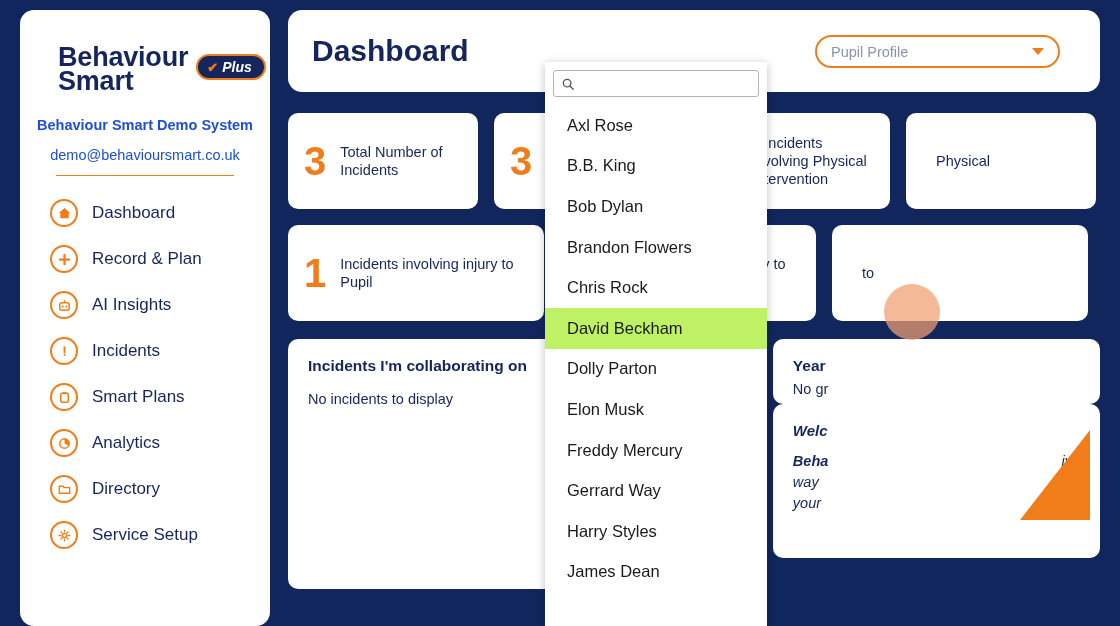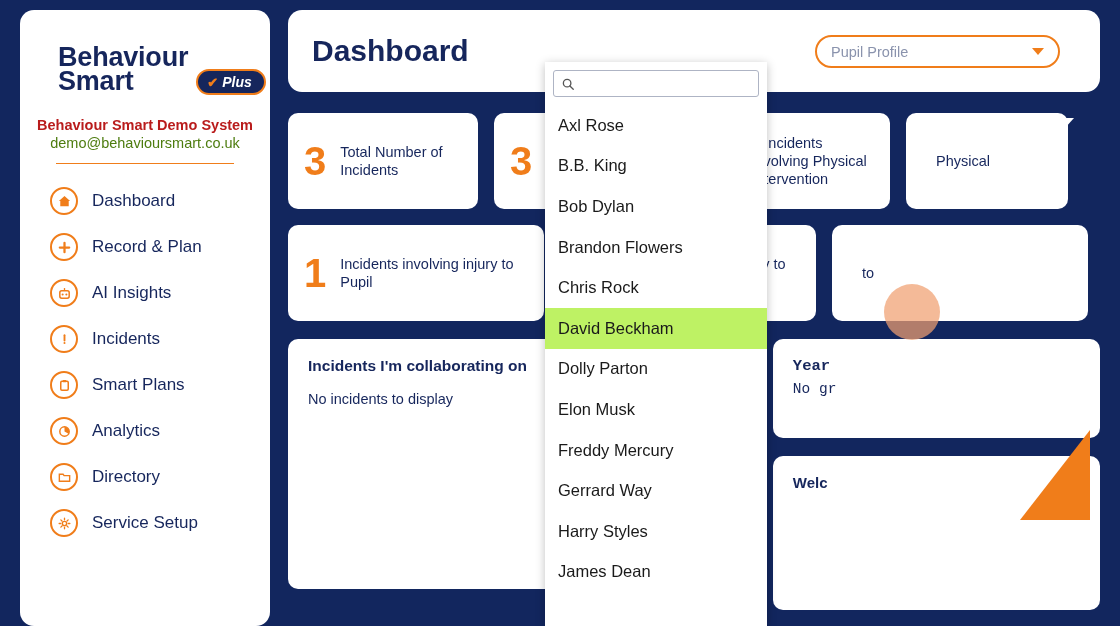--- a/index.html
+++ b/index.html
@@ -18,21 +18,21 @@
   
   .sidebar {
     position: absolute;
     left: 20px; top: 10px;
     width: 250px; height: 616px;
     background: #ffffff;
     border-radius: 14px;
     padding: 22px 0 0 0;
   }
   .logo-wrap {
-    display: flex; align-items: flex-end;
+    display: flex; align-items: flex-start;
     padding: 12px 0 0 38px;
     gap: 8px;
   }
   .logo-text {
     font-size: 27px;
     font-weight: bold;
     line-height: 1.0;
     color: #16265c;
     letter-spacing: -0.2px;
   }
@@ -50,24 +50,24 @@
   }
   .plus-badge .tick { color: #f07d1a; font-style: normal; font-size: 13px; }
   .logo-row2 { margin-top: -3px; }
 
   .org-block {
     text-align: center;
     margin-top: 22px;
     padding: 0 14px;
   }
   .org-name {
-    font-size: 14.5px; font-weight: bold; color: #b91c1c;
+    font-size: 14.5px; font-weight: bold; color: #1d4ed8;
   }
   .org-email {
-    font-size: 14.5px; color: #4d7c0f; margin-top: 2px;
+    font-size: 14.5px; color: #1d4ed8; margin-top: 14px;
   }
   .divider {
     margin: 12px 36px 0 36px;
     border-bottom: 1.5px solid #f07d1a;
   }
 
   .nav { margin-top: 14px; }
   .nav-item {
     display: flex; align-items: center;
     gap: 14px;
@@ -155,21 +155,21 @@
   .dd-search input {
     border: none; outline: none;
     font-size: 14px;
     width: 100%;
     font-family: "Liberation Sans", sans-serif;
   }
   .dd-list { margin-top: 2px; }
   .dd-item {
     height: 40.6px;
     display: flex; align-items: center;
-    padding-left: 13px;
+    padding-left: 22px;
     font-size: 16.5px;
     color: #1a1a1a;
     cursor: pointer;
   }
   .dd-item.highlight { background: #bef264; }
 
   
   .cursor-blob {
     position: absolute;
     left: 884px; top: 284px;
@@ -197,47 +197,47 @@
   .stat-num {
     font-size: 40px; font-weight: bold; color: #f07d1a;
     line-height: 1;
   }
   .stat-text {
     font-size: 14.5px; color: #16265c; line-height: 1.25;
   }
   .row1 .stat-card { width: 190px; }
   .row1 .stat-card:nth-child(2) { width: 190px; }
   .row1 .stat-card:nth-child(3) { width: 190px; }
-  .row1 .stat-card:nth-child(4) { width: 162px; }
+  .row1 .stat-card:nth-child(4) { width: 190px; }
   .row2 { margin-top: 16px; }
   .row2 .stat-card { width: 256px; }
 
   
   .bottom-row {
     display: flex; gap: 29px; margin-top: 18px;
   }
   .panel {
     background: #fff;
     border-radius: 10px;
     padding: 18px 20px;
   }
   .panel-collab { width: 462px; height: 250px; }
   .panel-title {
     font-size: 15.5px; font-weight: bold; color: #16265c;
   }
   .panel-sub {
     font-size: 14.5px; color: #16265c; margin-top: 16px;
   }
   .right-col { width: 332px; }
-  .panel-year { height: 99px; font-family: Liberation Mono, monospace; }
+  .panel-year { height: 65px; }
   .panel-welcome {
-    margin-top: 18px;
     height: 154px;
     position: relative;
     overflow: hidden;
+    font-style: italic;
   }
   .welcome-title { font-size: 15px; font-weight: bold; color: #16265c; }
   .welcome-body {
     margin-top: 12px;
     font-size: 14.5px; color: #16265c; line-height: 1.45;
   }
   .welcome-body b { font-weight: bold; }
   .orange-wedge {
     position: absolute;
     left: 1020px; top: 430px;
@@ -418,20 +418,25 @@
       </div>
 
       <div class="right-col">
         <div class="panel panel-year">
           <div class="panel-title">Year</div>
           <div class="panel-sub" style="margin-top:6px">No gr</div>
         </div>
 
         <div class="panel panel-welcome">
           <div class="welcome-title">Welc</div>
+          <div class="welcome-body">
+            <div><b>Beha</b><span style="float:right">ive</span></div>
+            <div><span>way</span><span style="float:right">ur in</span></div>
+            <div><span>your</span></div>
+          </div>
         </div>
       </div>
     </div>
 
   </div>
 
   <div class="orange-wedge"></div>
   <div class="chev-right"></div>
 
   <div class="dropdown">

